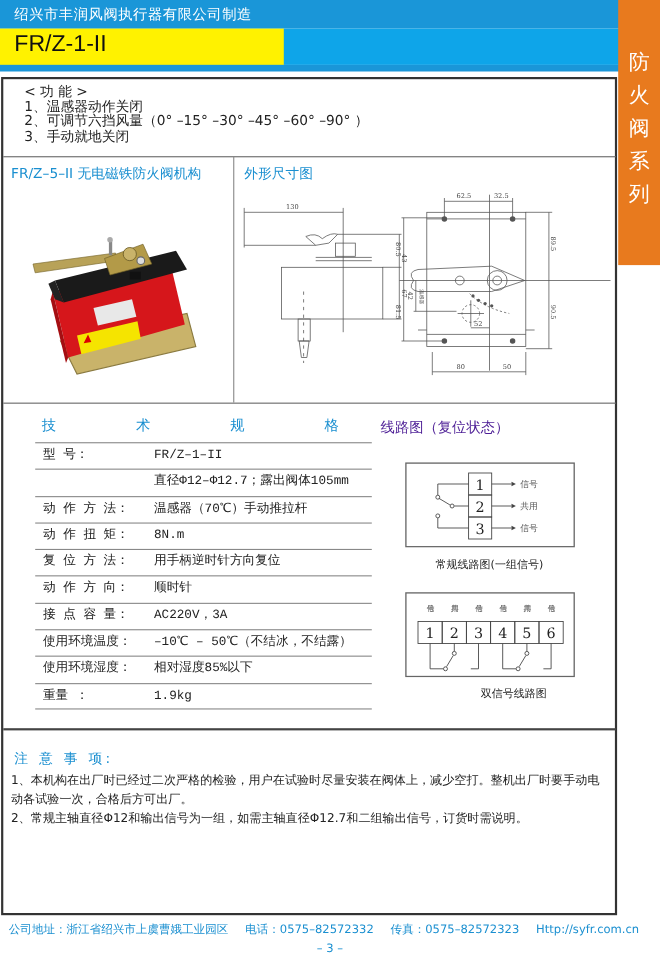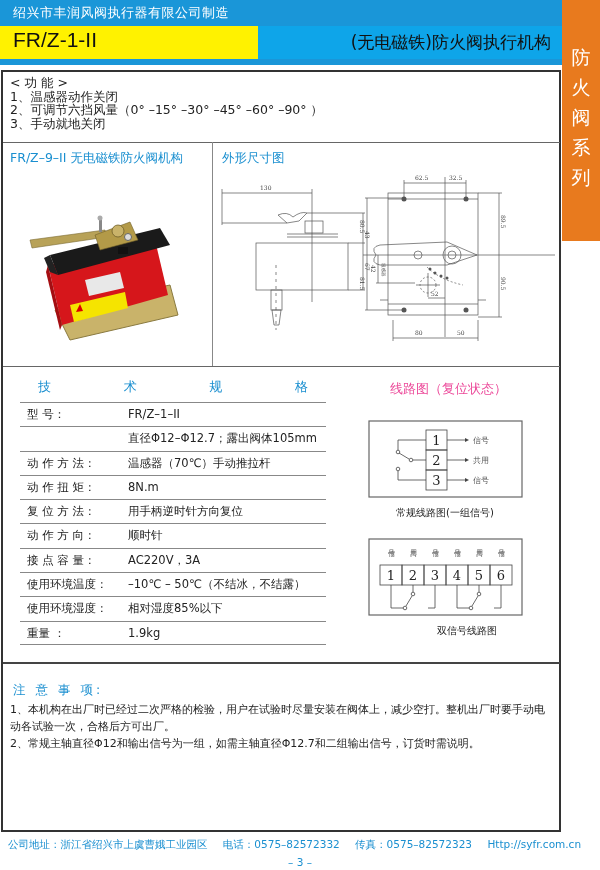--- a/index.html
+++ b/index.html
@@ -17,39 +17,39 @@
 
   .side-tab { position: absolute; left: 562px; top: 0; width: 38px; height: 241px; background: #e87a1e; }
   .side-tab .chars { position: absolute; left: 0; top: 42px; width: 38px; text-align: center; color: #ffffff; font-size: 19px; line-height: 30px; }
   .side-tab .chars span { display: block; }
 
   
   .frame { position: absolute; left: 1px; top: 70px; width: 560px; height: 762px; border: 2px solid #333; border-right-width: 2px; }
   .hline { position: absolute; left: 0; height: 1px; background: #666; }
 
   .func { position: absolute; left: 10px; top: 76px; font-size: 12.5px; line-height: 13.5px; color: #222; }
-  .func div { white-space: nowrap; }
+  .func div { white-space: nowrap; margin-left: 12px; }
 
   .sec-title { position: absolute; font-size: 12.5px; color: #1a8fd0; white-space: nowrap; }
 
   .vdiv { position: absolute; width: 1px; background: #888; }
 
   
   .photo { position: absolute; left: 20px; top: 200px; width: 180px; height: 150px; }
 
   
   .spec-head { position: absolute; left: 38px; top: 378px; width: 270px; display: flex; justify-content: space-between; color: #1a8fd0; font-size: 13px; }
-  .spec-table { position: absolute; left: 20px; top: 402px; width: 306px; }
+  .spec-table { position: absolute; left: 32px; top: 402px; width: 306px; font-family: Liberation Mono, monospace; }
   .spec-row { position: relative; height: 24.3px; border-top: 1.5px solid #888; font-size: 11.5px; line-height: 22px; white-space: nowrap; }
   .spec-row:last-child { border-bottom: 1.5px solid #888; }
   .spec-row .k { position: absolute; left: 7px; width: 96px; color: #222; letter-spacing: 0; }
   .spec-row .v { position: absolute; left: 108px; color: #222; }
 
   
-  .wire-title { position: absolute; left: 346px; top: 380px; font-size: 13px; color: #ec4899; margin-left: 44px; }
+  .wire-title { position: absolute; left: 346px; top: 380px; font-size: 13px; color: #4c1d95; }
   .caption { position: absolute; font-size: 10px; color: #222; white-space: nowrap; }
 
   
   .notes-title { position: absolute; left: 13px; top: 682px; font-size: 12.5px; color: #1a8fd0; letter-spacing: 3px; }
   .notes { position: absolute; left: 10px; top: 701px; width: 545px; font-size: 11px; line-height: 17px; color: #222; }
 
   .footer { position: absolute; left: 8px; top: 838px; font-size: 10.5px; color: #1a8fd0; white-space: nowrap; }
   .footer span { margin-right: 12px; }
   .page-no { position: absolute; left: 0; width: 600px; top: 856px; text-align: center; font-size: 10.5px; color: #1a8fd0; }
 
@@ -57,21 +57,20 @@
 </style>
 </head>
 <body>
 
 <div class="hdr-top">
   <span class="maker">绍兴市丰润风阀执行器有限公司制造</span>
 </div>
 <div class="hdr-mid">
   <div class="yellow"></div>
   <span class="model">FR/Z-1-II</span>
-  <span class="subtitle">(无电磁铁)防火阀执行机构</span>
 </div>
 <div class="hdr-bot"></div>
 
 <div class="side-tab">
   <div class="chars">
     <span>防</span>
     <span>火</span>
     <span>阀</span>
     <span>系</span>
     <span>列</span>
@@ -84,21 +83,21 @@
 <div class="hline" style="left:3px; top:662px; width:557px; background:#444; height:1.5px;"></div>
 <div class="vdiv" style="left:212px; top:142px; height:224px;"></div>
 
 <div class="func">
   <div>&lt; 功   能 &gt;</div>
   <div>1、温感器动作关闭</div>
   <div>2、可调节六挡风量（0°  –15°  –30°  –45°  –60°  –90°  ）</div>
   <div>3、手动就地关闭</div>
 </div>
 
-<div class="sec-title" style="left:10px; top:150px;">FR/Z–9–II 无电磁铁防火阀机构</div>
+<div class="sec-title" style="left:10px; top:150px;">FR/Z–5–II 无电磁铁防火阀机构</div>
 <div class="sec-title" style="left:222px; top:150px;font-family:Liberation Mono, monospace;">外形尺寸图</div>
 
 <svg class="photo" viewBox="0 0 180 150">
 
   <polygon points="35,110 150,85 158,115 50,140" fill="#c9b36a" stroke="#8a7a40" stroke-width="1"></polygon>
 
   <polygon points="28,65 135,40 148,95 42,125" fill="#d6161b"></polygon>
   <polygon points="28,65 42,125 40,130 26,72" fill="#a50e12"></polygon>
 
   <polygon points="30,55 140,28 150,45 38,75" fill="#1a1a1a"></polygon>

